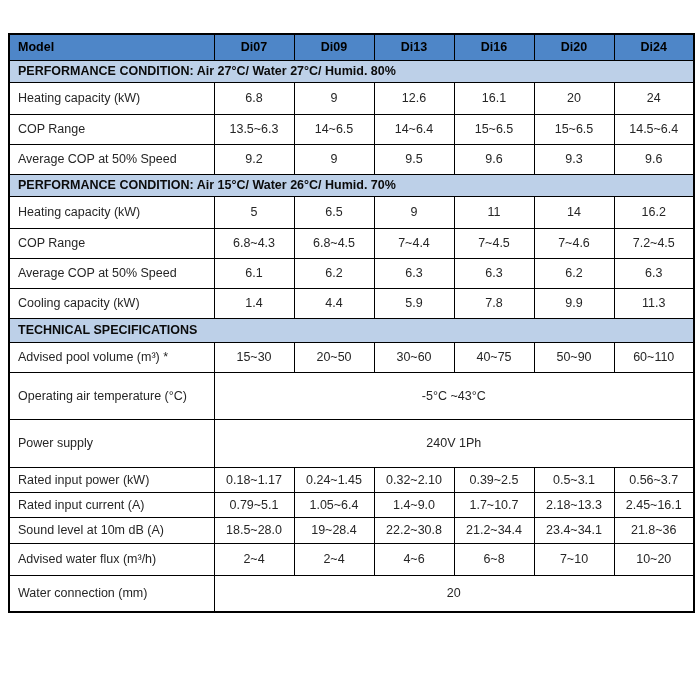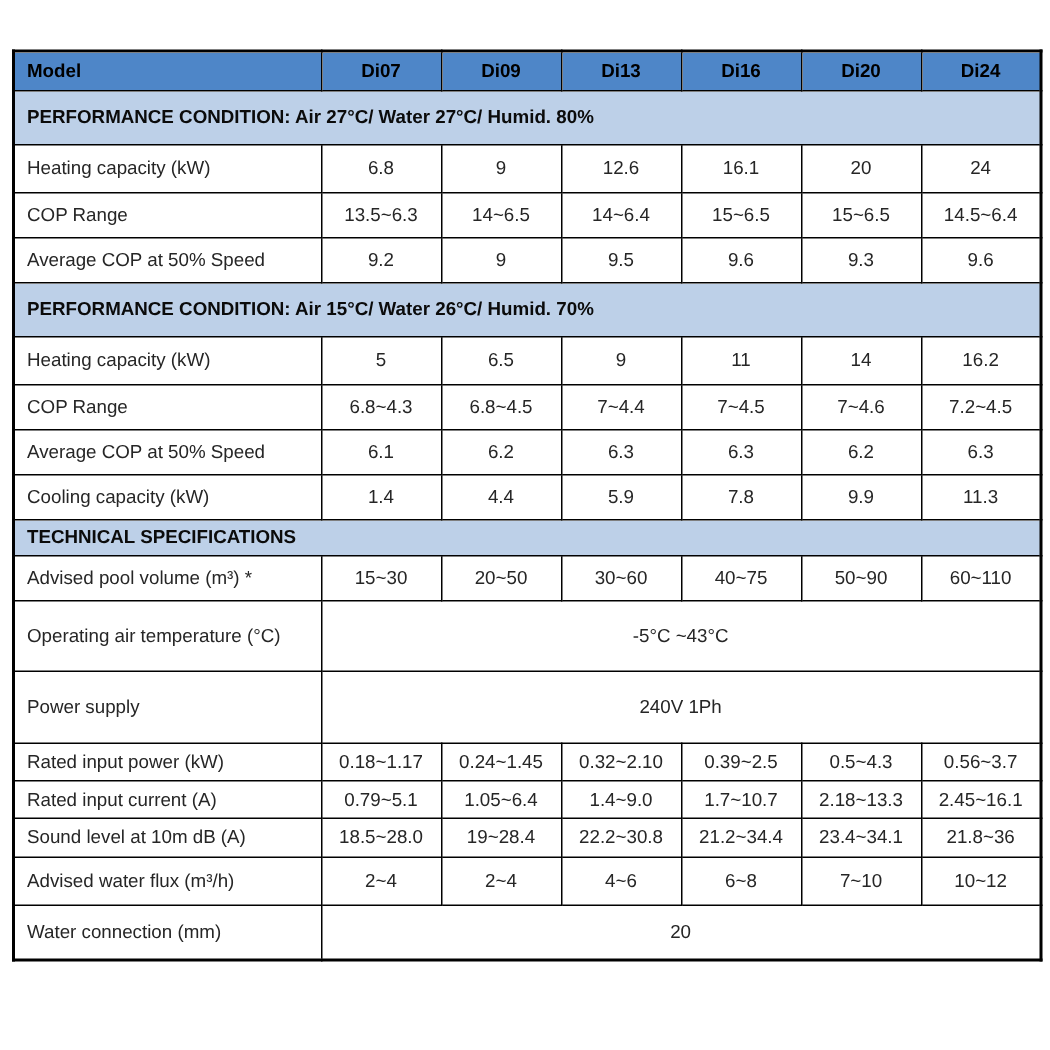--- a/index.html
+++ b/index.html
@@ -30,21 +30,21 @@
   
   .spec-table thead tr{height:26px;}
   .spec-table thead th{
     background:var(--header-bg,#4e86c8);
     color:var(--header-text,#000);
     font-weight:bold;
     text-align:center;
   }
   .spec-table thead th.model-col{text-align:left;padding-left:8px;}
   
-  .spec-table tr.section{height:36px;}
+  .spec-table tr.section{height:22px;}
   .spec-table tr.section td{
     background:var(--section-bg,#bdd0e8);
     font-weight:bold;
     text-align:left;
     padding-left:8px;
     color:#0b0b0b;
   }
   
   .spec-table tr.data{height:30px;}
   .spec-table td.label{
@@ -181,21 +181,21 @@
         <tr class="data">
           <td class="label">Power supply</td>
           <td colspan="6" class="merged">240V 1Ph</td>
         </tr>
         <tr class="data">
           <td class="label">Rated input power (kW)</td>
           <td class="val">0.18~1.17</td>
           <td class="val">0.24~1.45</td>
           <td class="val">0.32~2.10</td>
           <td class="val">0.39~2.5</td>
-          <td class="val">0.5~4.3</td>
+          <td class="val">0.5~3.1</td>
           <td class="val">0.56~3.7</td>
         </tr>
         <tr class="data">
           <td class="label">Rated input current (A)</td>
           <td class="val">0.79~5.1</td>
           <td class="val">1.05~6.4</td>
           <td class="val">1.4~9.0</td>
           <td class="val">1.7~10.7</td>
           <td class="val">2.18~13.3</td>
           <td class="val">2.45~16.1</td>
@@ -209,21 +209,21 @@
           <td class="val">23.4~34.1</td>
           <td class="val">21.8~36</td>
         </tr>
         <tr class="data">
           <td class="label">Advised water flux (m³/h)</td>
           <td class="val">2~4</td>
           <td class="val">2~4</td>
           <td class="val">4~6</td>
           <td class="val">6~8</td>
           <td class="val">7~10</td>
-          <td class="val">10~12</td>
+          <td class="val">10~20</td>
         </tr>
         <tr class="data">
           <td class="label">Water connection (mm)</td>
           <td colspan="6" class="merged">20</td>
         </tr>
       </tbody>
   </table>
 </div>
 
 </body></html>

